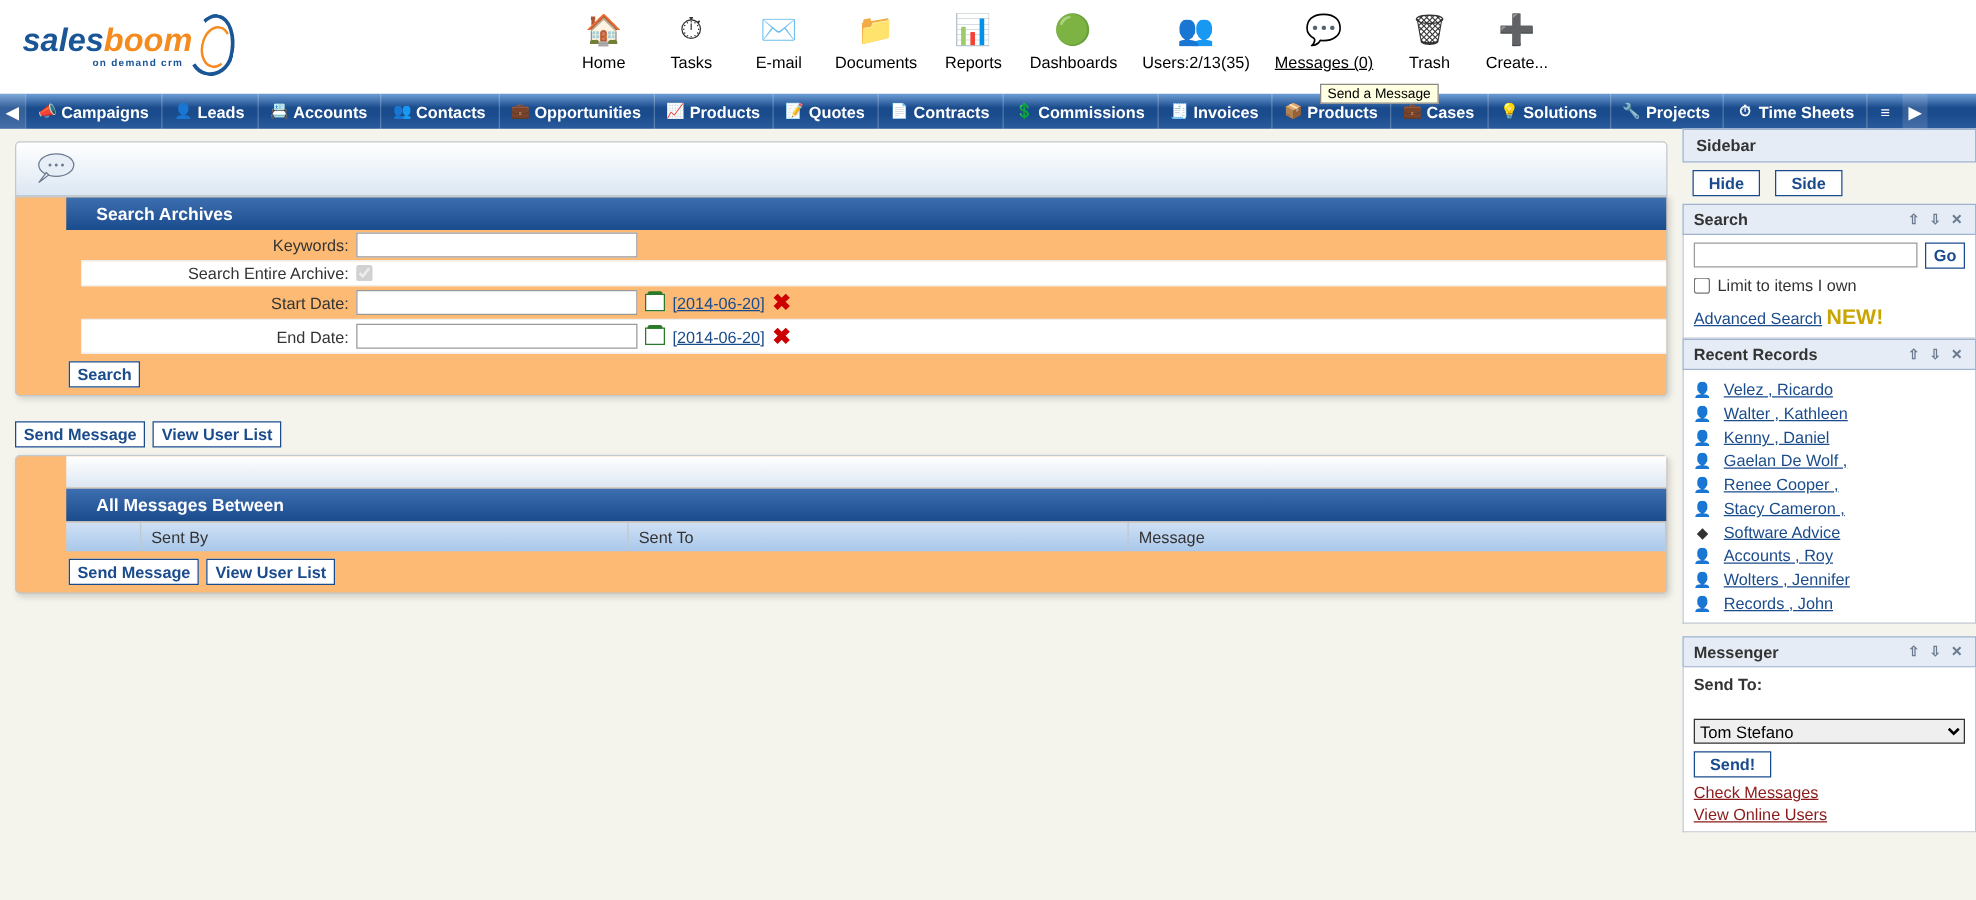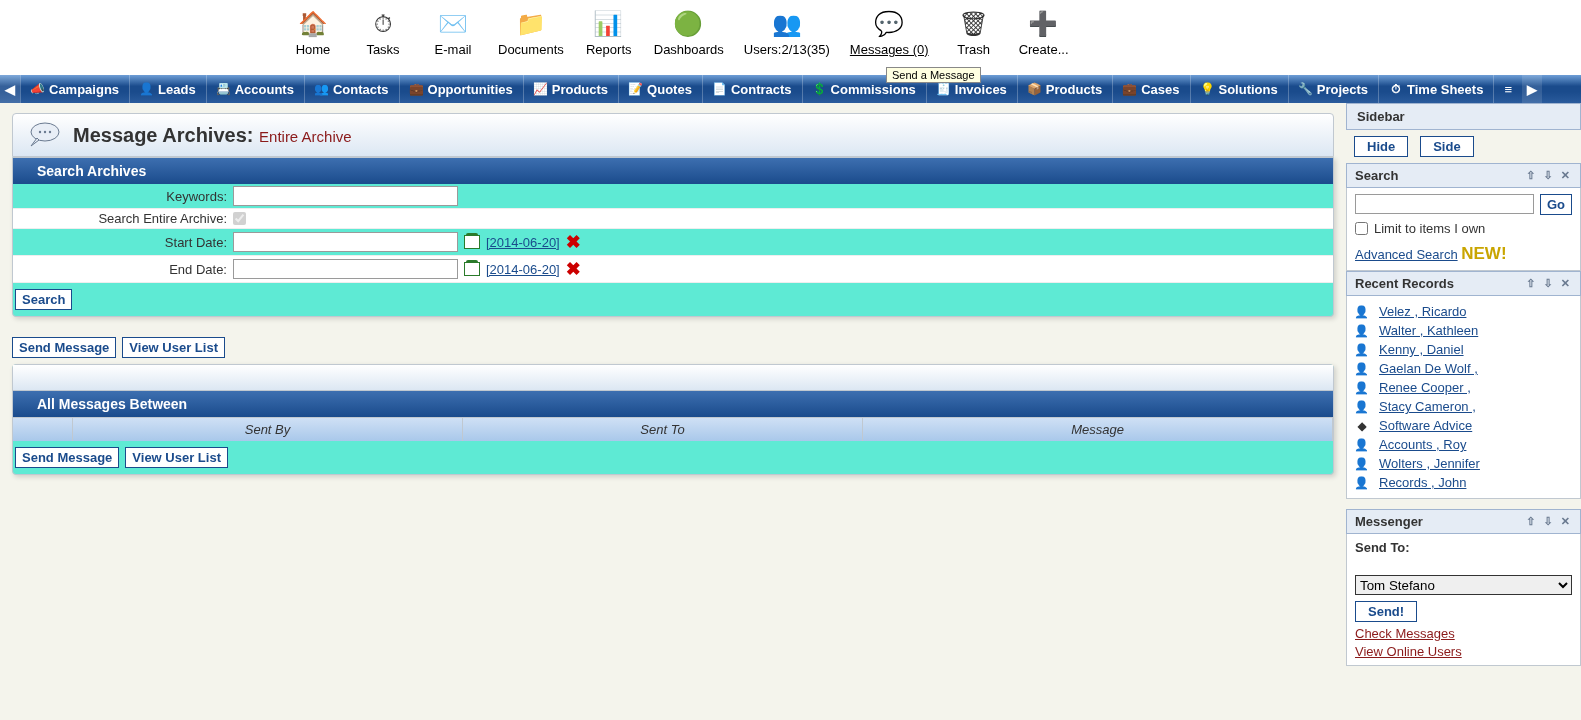--- a/index.html
+++ b/index.html
@@ -37,37 +37,37 @@
 
 
 .page-head { background: linear-gradient(to bottom, #fff 0%, #dce7f3 100%); border: 1px solid #c0c8d0; border-radius: 4px 4px 0 0; padding: 6px 10px; display: flex; align-items: center; gap: 10px; position: relative; }
 .bubble-icon { width: 40px; height: 30px; position: relative; }
 .bubble-icon svg { display: block; }
 .page-title { font-size: 20px; color: #333; }
 .page-title .sub { color: #8b1a1a; font-size: 15px; font-weight: normal; }
 .page-title b { font-weight: bold; }
 
 
-.panel { background: #5eead4; border: 1px solid #c0c8d0; border-radius: 0 0 4px 4px; box-shadow: 2px 2px 5px rgba(0,0,0,0.15); margin-bottom: 14px; }
+.panel { background: #fdba74; border: 1px solid #c0c8d0; border-radius: 0 0 4px 4px; box-shadow: 2px 2px 5px rgba(0,0,0,0.15); margin-bottom: 14px; padding-left: 40px; }
 .panel-bar { background: linear-gradient(to bottom,#3d6fb0,#1a4b8c); color: #fff; font-weight: bold; padding: 5px 24px; font-size: 14px; }
-.form-row { display: flex; align-items: center; border-bottom: 1px solid #eee; padding: 2px 0; }
+.form-row { display: flex; align-items: center; border-bottom: 1px solid #eee; padding: 2px 0; margin-left: 12px; }
 .form-row:nth-child(odd) { background: #f1f1f1; }
 .form-label { width: 220px; text-align: right; padding-right: 6px; color: #333; }
 .form-val { flex: 1; display: flex; align-items: center; gap: 6px; }
 .txt { border: 1px solid #9a9a9a; height: 20px; width: 225px; padding: 1px 3px; font-size: 13px; }
 .cal-ico { width: 16px; height: 14px; background: #fff; border: 1px solid #2a7a2a; position: relative; display: inline-block; }
 .cal-ico::before { content: ""; position: absolute; top: -3px; left: 1px; right: 1px; height: 3px; background: #2a7a2a; border-radius: 2px 2px 0 0; }
 .date-link { color: #1a4b8c; text-decoration: underline; }
 .x-ico { color: #c00; font-size: 18px; font-weight: bold; cursor: pointer; }
 .btn { border: 1px solid #1a4b8c; background: #fff; color: #1a4b8c; font-weight: bold; padding: 2px 6px; cursor: pointer; font-size: 13px; }
 .btn-row { padding: 6px 2px; display: flex; gap: 6px; }
 
 
 .tbl-head-row { background: linear-gradient(to bottom,#cfe0f5,#a9c8ea); display: flex; border-top: 1px solid #c0c8d0; }
-.tbl-head-row .th { padding: 4px 8px; border-right: 1px solid #c0c8d0; text-align: center; color: #333; font-style: italic; }
+.tbl-head-row .th { padding: 4px 8px; border-right: 1px solid #c0c8d0; color: #333; }
 .th-blank { width: 60px; }
 .th-sentby { width: 390px; }
 .th-sentto { width: 400px; }
 .th-msg { flex: 1; }
 
 
 .side-title { background: #e5ecf5; border: 1px solid #a0b4d0; padding: 5px 10px; font-weight: bold; color: #333; }
 .side-btns { padding: 6px 8px; display: flex; gap: 12px; }
 .side-btn { border: 1px solid #1a4b8c; background: #fff; color: #1a4b8c; font-weight: bold; padding: 2px 12px; cursor: pointer; font-size: 13px; }
 .side-section-bar { background: #e5ecf5; border: 1px solid #a0b4d0; padding: 4px 8px; font-weight: bold; display: flex; align-items: center; justify-content: space-between; font-size: 13px; }
@@ -86,20 +86,29 @@
 .messenger-body select { width: 100%; border: 1px solid #333; height: 20px; margin-bottom: 6px; }
 .messenger-links { display: flex; flex-direction: column; gap: 3px; margin-top: 4px; }
 .messenger-links a { color: #8b1a1a; text-decoration: underline; }
 
 .section-gap { height: 10px; }
 </style>
 </head>
 <body>
 
 <div class="top-header">
+  <div>
+    <div class="logo">
+      <div>
+        <span class="logo-text"><span class="logo-sales">sales</span><span class="logo-boom">boom</span></span>
+        <div class="logo-sub">on demand crm</div>
+      </div>
+      <div class="logo-swirl"></div>
+    </div>
+  </div>
   <div class="top-icons">
     <div class="top-icon-item">
         <div class="ico">🏠</div>
         <div class="lbl">Home</div>
       </div>
     <div class="top-icon-item">
         <div class="ico">⏱</div>
         <div class="lbl">Tasks</div>
       </div>
     <div class="top-icon-item">
@@ -210,24 +219,20 @@
     <div class="page-head">
       <div class="bubble-icon">
         <svg width="40" height="30" viewBox="0 0 40 30">
             <ellipse cx="22" cy="12" rx="14" ry="9" fill="#e8eef6" stroke="#6a7a90" stroke-width="1"></ellipse>
             <path d="M14 18 L8 26 L16 20 Z" fill="#e8eef6" stroke="#6a7a90" stroke-width="1"></path>
             <circle cx="17" cy="12" r="1.2" fill="#6a7a90"></circle>
             <circle cx="22" cy="12" r="1.2" fill="#6a7a90"></circle>
             <circle cx="27" cy="12" r="1.2" fill="#6a7a90"></circle>
           </svg>
       </div>
-      <div class="page-title">
-        <b>Message Archives:</b>
-        <span class="sub">Entire Archive</span>
-      </div>
     </div>
 
     <div class="panel">
       <div class="panel-bar">Search Archives</div>
       <div class="form-row">
         <div class="form-label">Keywords:</div>
         <div class="form-val">
             <input class="txt" type="text" value="" style="">
           </div>
       </div>

